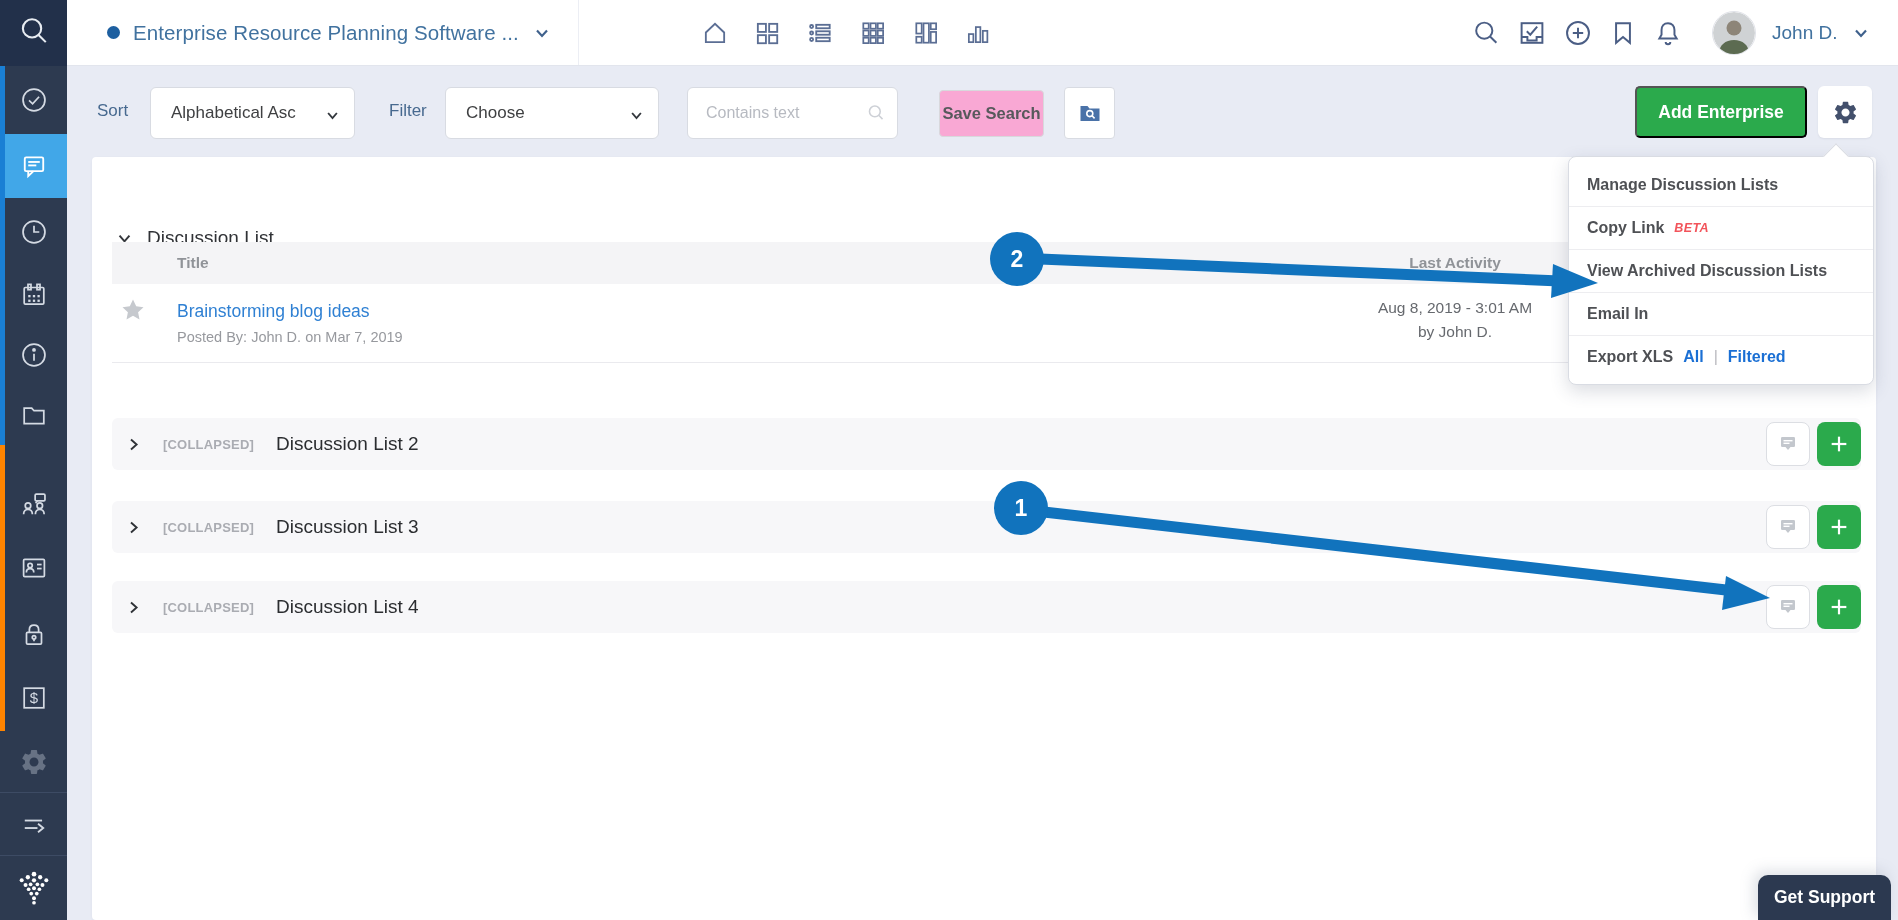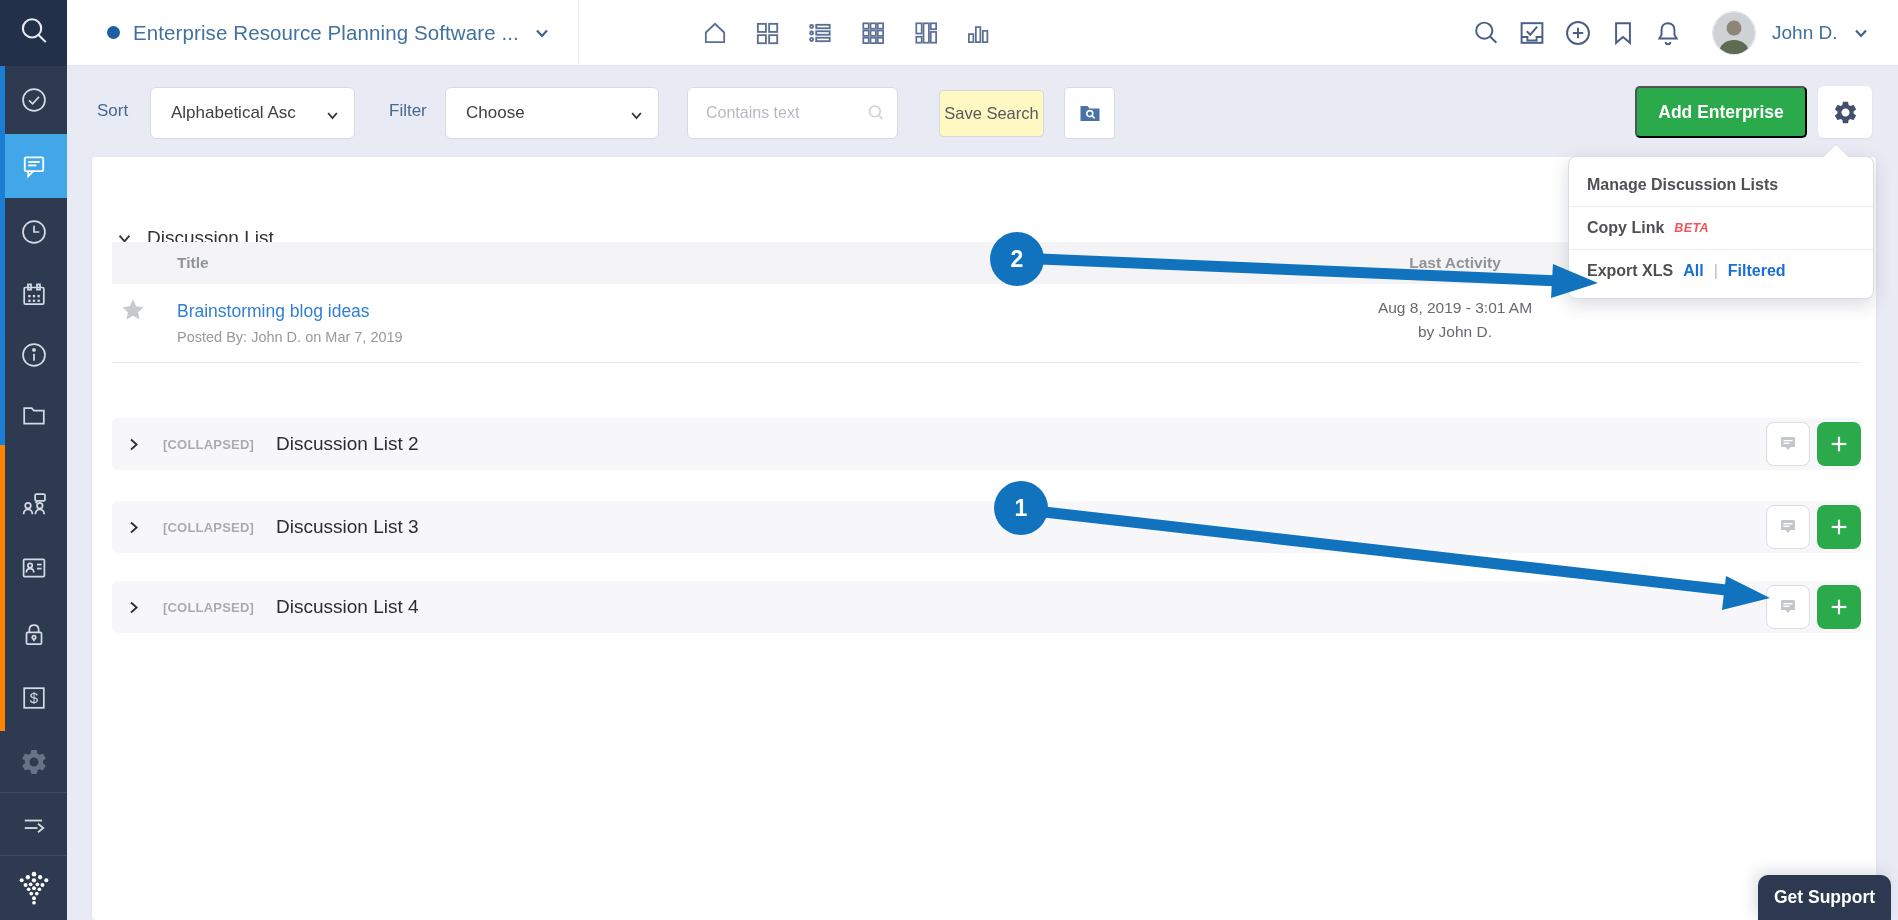--- a/index.html
+++ b/index.html
@@ -34,21 +34,21 @@
   #user-name { font-size:19px; color:#41729f; font-weight:500; }
 
   
   .tb-label { top:101px; font-size:17px; color:#47698f; }
   .tb-select { top:87px; height:52px; background:#fff; border:1px solid #d8dbe2; border-radius:6px; display:flex; align-items:center; padding:0 40px 0 20px; font-size:17px; color:#3f4042; cursor:pointer; }
   .tb-select svg { position:absolute; right:14px; top:20px; }
   #contains-input { left:687px; top:87px; width:211px; height:52px; }
   #contains-input input { width:100%; height:100%; border:1px solid #d8dbe2; border-radius:6px; padding:0 40px 0 18px; font-size:16px; color:#3f4042; font-family:inherit; outline:none; }
   #contains-input input::placeholder { color:#b7bac1; }
   #contains-input svg { position:absolute; right:12px; top:16px; }
-  #save-search { left:939px; top:90px; width:105px; height:47px; background:#fef9c3; border:1px solid #d8d8dc; border-radius:4px; font-size:16.5px; font-weight:400; color:#58595c; display:flex; align-items:center; justify-content:center; cursor:pointer; }
+  #save-search { left:939px; top:90px; width:105px; height:47px; background:#f9a8d4; border:1px solid #d8d8dc; border-radius:4px; font-size:16.5px; font-weight:700; color:#58595c; display:flex; align-items:center; justify-content:center; cursor:pointer; }
   #saved-search-btn { left:1064px; top:87px; width:51px; height:52px; background:#fff; border:1px solid #d8dbe2; border-radius:4px; display:flex; align-items:center; justify-content:center; cursor:pointer; }
   #add-discussion { left:1635px; top:86px; width:172px; height:52px; background:#2baa4c; border-radius:5px; color:#fff; font-size:17.5px; font-weight:bold; display:flex; align-items:center; justify-content:center; cursor:pointer; }
   #gear-btn { left:1818px; top:86px; width:54px; height:52px; background:#fff; border-radius:6px; display:flex; align-items:center; justify-content:center; cursor:pointer; box-shadow:0 1px 2px rgba(40,50,80,.08); }
 
   
   #card { left:92px; top:157px; width:1784px; height:763px; background:#fff; border-radius:4px; box-shadow:0 1px 3px rgba(60,70,100,.06); z-index:1; }
   #section-head { left:116px; top:197px; display:flex; align-items:center; gap:14px; cursor:pointer; z-index:2;margin-top:30px; }
   #section-title { font-size:19px; font-weight:500; color:#303236; }
   #table-head { left:112px; top:242px; width:1749px; height:42px; background:#f4f4f6; z-index:2; }
   .col-head { font-size:15.5px; font-weight:bold; color:#909398; line-height:42px; }
@@ -458,20 +458,26 @@
 <div id="gear-menu" class="abs">
   <div id="menu-caret"></div>
   <div class="menu-item">
     <span>Manage Discussion Lists</span>
   </div>
   <div class="menu-item">
     <span>Copy Link</span>
     <span class="beta-badge">BETA</span>
   </div>
   <div class="menu-item">
+    <span>View Archived Discussion Lists</span>
+  </div>
+  <div class="menu-item">
+    <span>Email In</span>
+  </div>
+  <div class="menu-item">
     <span>Export XLS</span>
     <span class="menu-link">All</span>
     <span class="menu-sep">|</span>
     <span class="menu-link">Filtered</span>
   </div>
 </div>
 
 <svg id="arrows" class="abs">
   <line x1="1040" y1="259" x2="1560" y2="281" stroke="#1173bd" stroke-width="11"></line>
   <polygon points="1598,283 1553,264 1551,298" fill="#1173bd"></polygon>

